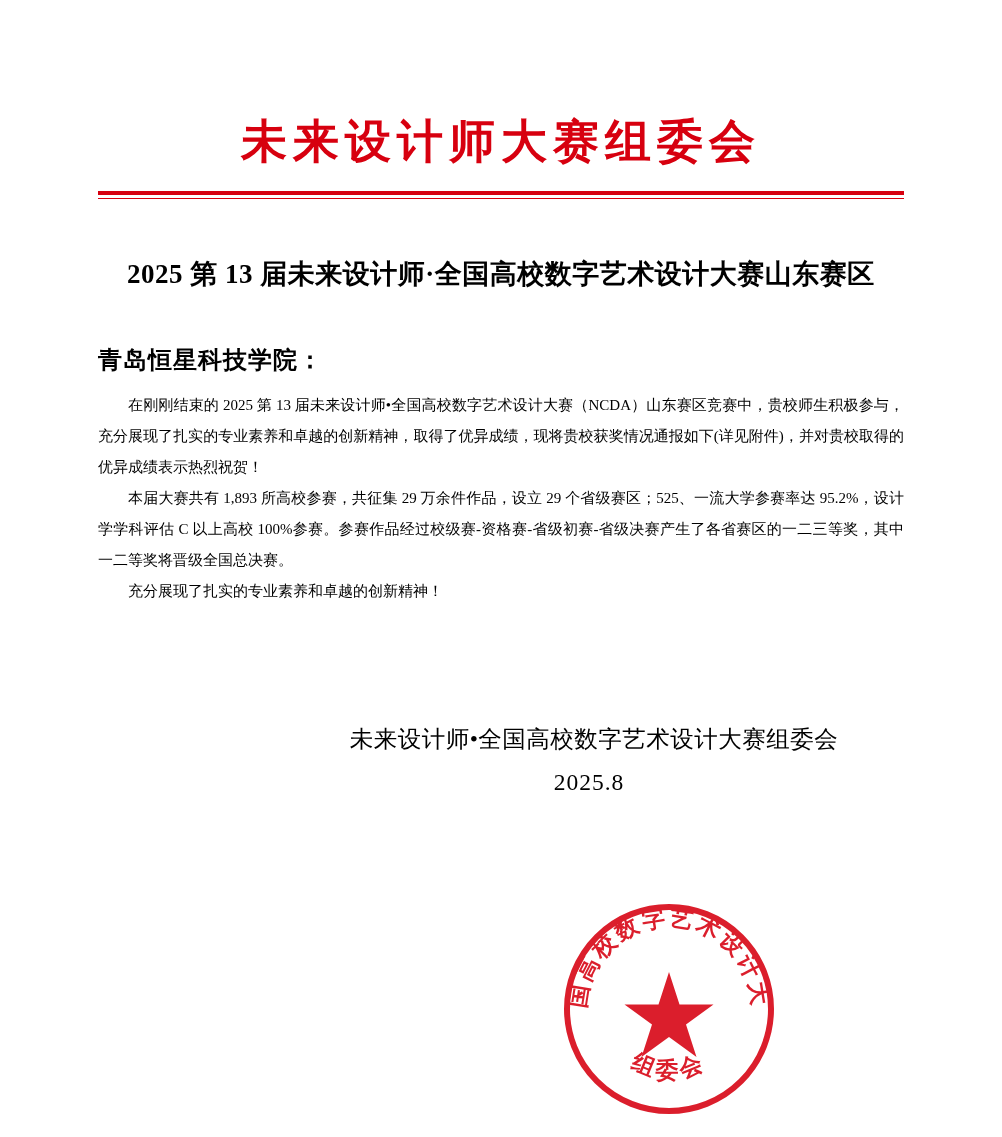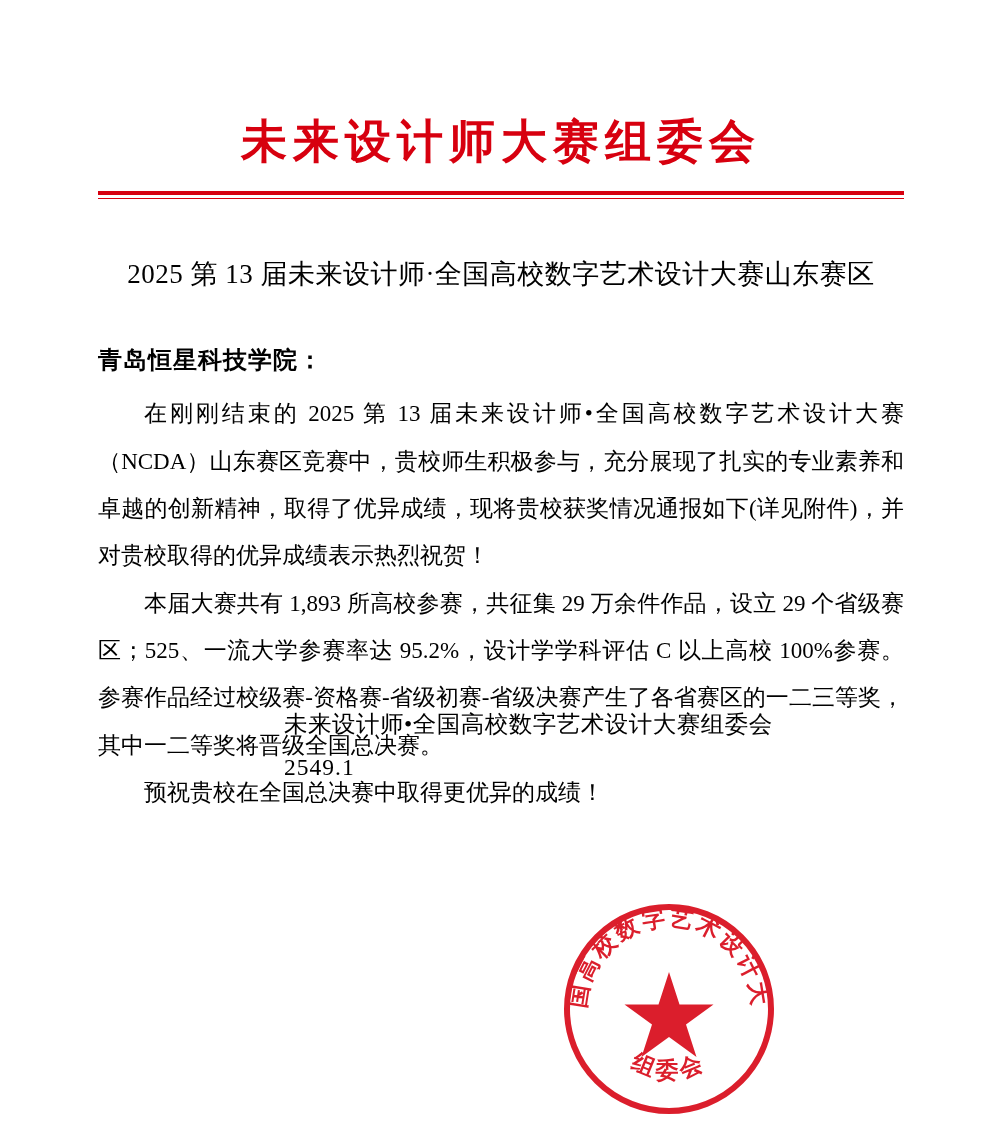--- a/index.html
+++ b/index.html
@@ -45,57 +45,57 @@
   .letterhead-rule-thin {
     margin-top: 3px;
     height: 1px;
     background: #d7000f;
   }
 
   
   .doc-title {
     margin-top: 50px;
     text-align: center;
-    font-weight: normal;
+    font-weight: bold;
     font-size: 27px;
     line-height: 1.9;
     letter-spacing: 0.5px;
   }
   .doc-title-line2 {
     letter-spacing: 10px;
     padding-left: 10px;
   }
 
   
   .recipient {
     margin-top: 44px;
     font-size: 24px;
     font-weight: bold;
     letter-spacing: 1px;
   }
 
   
   .body-text {
     margin-top: 14px;
-    font-size: 23px;
+    font-size: 15px;
     line-height: 2.06;
     text-align: justify;
     text-justify: inter-ideograph;
   }
   .body-text p {
     margin: 0;
     text-indent: 2em;
   }
 
   
   .sign-block {
     position: absolute;
     right: 98px;
-    bottom: 36px;
-    text-align: left;
+    bottom: 21px;
+    text-align: center;
     width: 620px;
   }
   .sign-line {
     font-size: 23.5px;
     letter-spacing: 0.5px;
     white-space: nowrap;
   }
   .sign-date {
     margin-top: 14px;
     font-size: 23.5px;
@@ -130,21 +130,21 @@
 
   <div class="doc-title">
     <div class="doc-title-line1">2025 第 13 届未来设计师·全国高校数字艺术设计大赛山东赛区</div>
   </div>
 
   <div class="recipient">青岛恒星科技学院：</div>
 
   <div class="body-text">
     <p>在刚刚结束的 2025 第 13 届未来设计师•全国高校数字艺术设计大赛（NCDA）山东赛区竞赛中，贵校师生积极参与，充分展现了扎实的专业素养和卓越的创新精神，取得了优异成绩，现将贵校获奖情况通报如下(详见附件)，并对贵校取得的优异成绩表示热烈祝贺！</p>
     <p>本届大赛共有 1,893 所高校参赛，共征集 29 万余件作品，设立 29 个省级赛区；525、一流大学参赛率达 95.2%，设计学学科评估 C 以上高校 100%参赛。参赛作品经过校级赛-资格赛-省级初赛-省级决赛产生了各省赛区的一二三等奖，其中一二等奖将晋级全国总决赛。</p>
-    <p>预祝贵校在全国总决赛中取得更优异的成绩！</p>
+    <p>充分展现了扎实的专业素养和卓越的创新精神！</p>
   </div>
 
   <div class="seal">
     <svg width="218" height="218" viewBox="0 0 218 218" xmlns="http://www.w3.org/2000/svg">
       <defs>
         <path id="sealArc" d="M 26,109 A 83,83 0 1 1 192,109" fill="none"></path>
         <path id="sealArcBottom" d="M 40,109 A 69,69 0 0 0 178,109" fill="none"></path>
       </defs>
       <circle cx="109" cy="109" r="102" fill="none" stroke="#d7000f" stroke-width="6"></circle>
 
@@ -153,16 +153,16 @@
         <textPath href="#sealArc" startOffset="50%" text-anchor="middle">全国高校数字艺术设计大赛</textPath>
       </text>
       <text font-family="'Liberation Serif', serif" font-size="23" font-weight="bold" fill="#d7000f" letter-spacing="4">
         <textPath href="#sealArcBottom" startOffset="50%" text-anchor="middle">组委会</textPath>
       </text>
     </svg>
   </div>
 
   <div class="sign-block">
     <div class="sign-line">未来设计师•全国高校数字艺术设计大赛组委会</div>
-    <div class="sign-date">2549.1</div>
+    <div class="sign-date">2025.8</div>
   </div>
 
 </div>
 
 </body></html>

